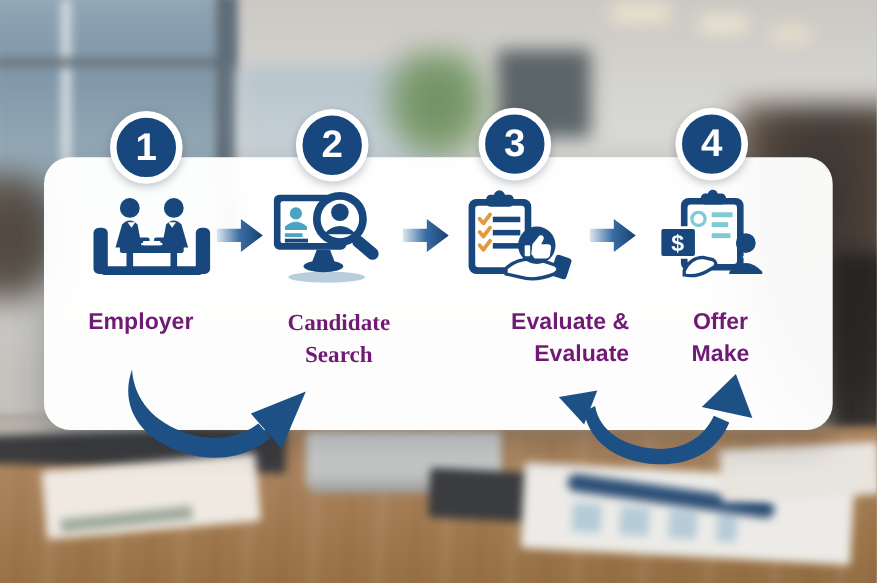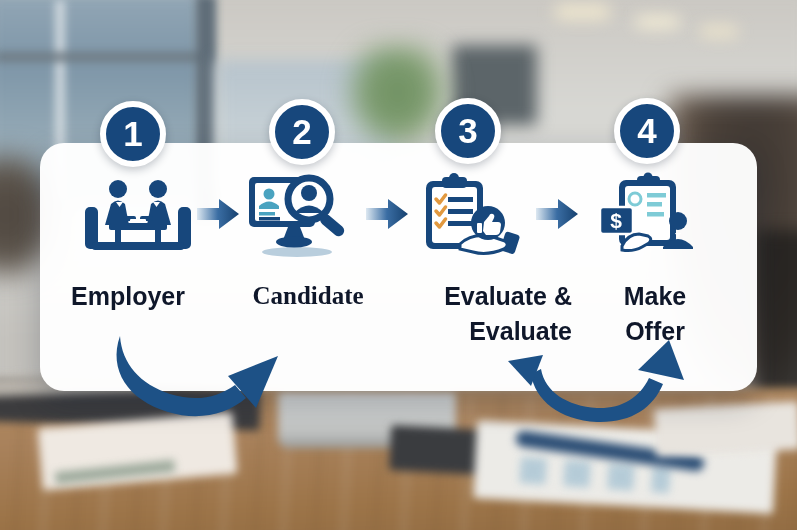--- a/index.html
+++ b/index.html
@@ -23,21 +23,21 @@
   .badge{
     position:absolute;width:54px;height:54px;border-radius:50%;
     background:#17477c;border:6px solid #ffffff;
     display:flex;align-items:center;justify-content:center;
     box-shadow:0 3px 8px rgba(20,30,50,0.25);
   }
   .badge span{color:#ffffff;font-size:35px;font-weight:bold;line-height:1;transform:translateY(-1px);}
   .icon-box{position:absolute;top:170px;height:90px;display:flex;align-items:center;justify-content:center;}
   .step-label{
     position:absolute;top:279px;width:170px;text-align:center;
-    color:#0f172a;font-size:25px;font-weight:bold;line-height:1.38;
+    color:#701a75;font-size:21px;font-weight:bold;line-height:1.38;
   }
   .flow-arrow{position:absolute;top:194px;width:42px;height:40px;}
   .swoosh{position:absolute;}
 </style>
 </head>
 <body>
 
 <div class="bg">
 
   <div class="layer soft" style="left:-20px;top:-20px;width:840px;height:440px;
@@ -208,28 +208,29 @@
       <path d="M66 76 q15 -16 30 0 v2 h-30 z" fill="#17477c"></path>
       <path d="M78 62 l3 5 l3 -5 z" fill="#ffffff"></path>
     </svg>
   </div>
 
   <div class="step-label" style="left:43px;">
     <div>Employer</div>
   </div>
   <div class="step-label" style="left:223px;font-family:Liberation Serif, serif;">
     <div>Candidate</div>
+    <div>Search</div>
   </div>
   <div class="step-label" style="left:402px;text-align:right;">
     <div>Evaluate &amp;</div>
     <div>Evaluate</div>
   </div>
   <div class="step-label" style="left:570px;">
+    <div>Offer</div>
     <div>Make</div>
-    <div>Offer</div>
   </div>
 
   <svg class="swoosh" style="left:106px;top:334px;" width="192" height="92" viewBox="0 0 192 92">
     <path d="M14 2 C2 36 22 66 62 78 C92 87 120 81 140 64 L129 51 C111 64 90 68 64 60 C34 50 16 30 14 2 Z" fill="#1d5186"></path>
     <polygon points="172,22 122,42 150,74" fill="#1d5186"></polygon>
   </svg>
 
   <svg class="swoosh" style="left:503px;top:338px;" width="202" height="96" viewBox="0 0 202 96">
     <path d="M28 36 C32 62 56 82 94 84 C128 85 150 70 160 46 L146 40 C136 61 117 71 94 70 C64 68 42 54 38 31 Z" fill="#1d5186"></path>
     <polygon points="5,23 40,17 28,48" fill="#1d5186"></polygon>

